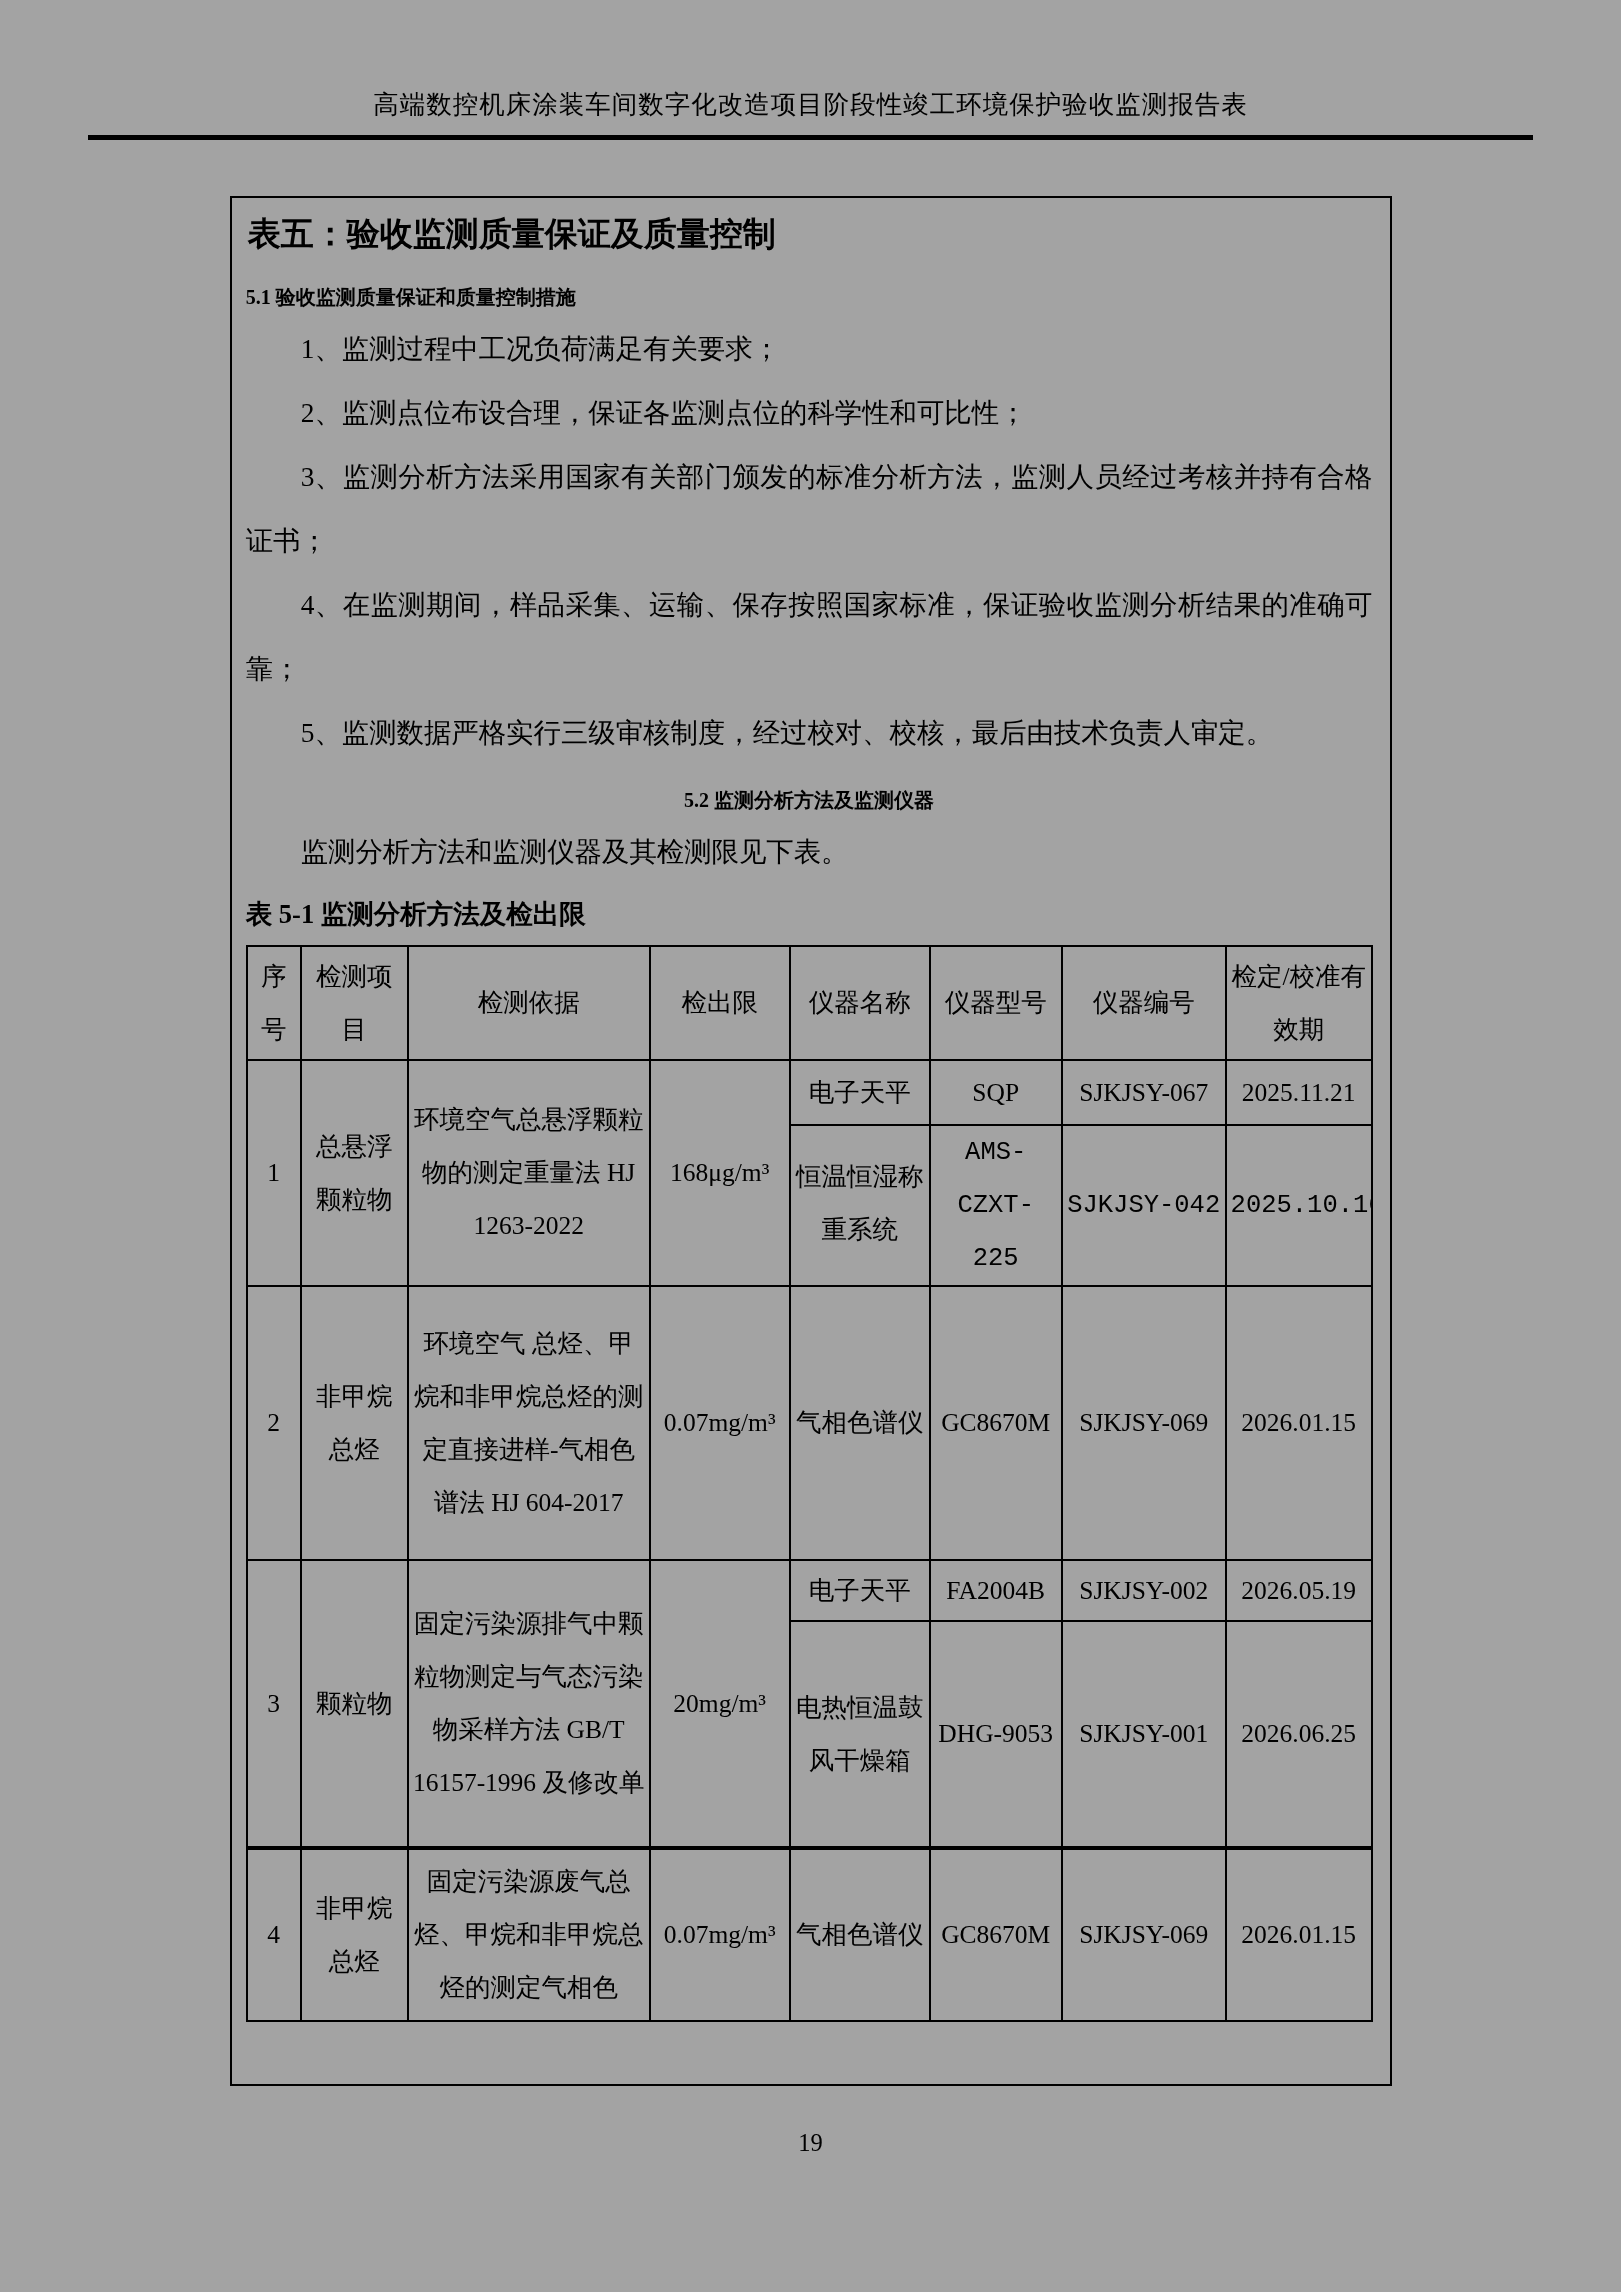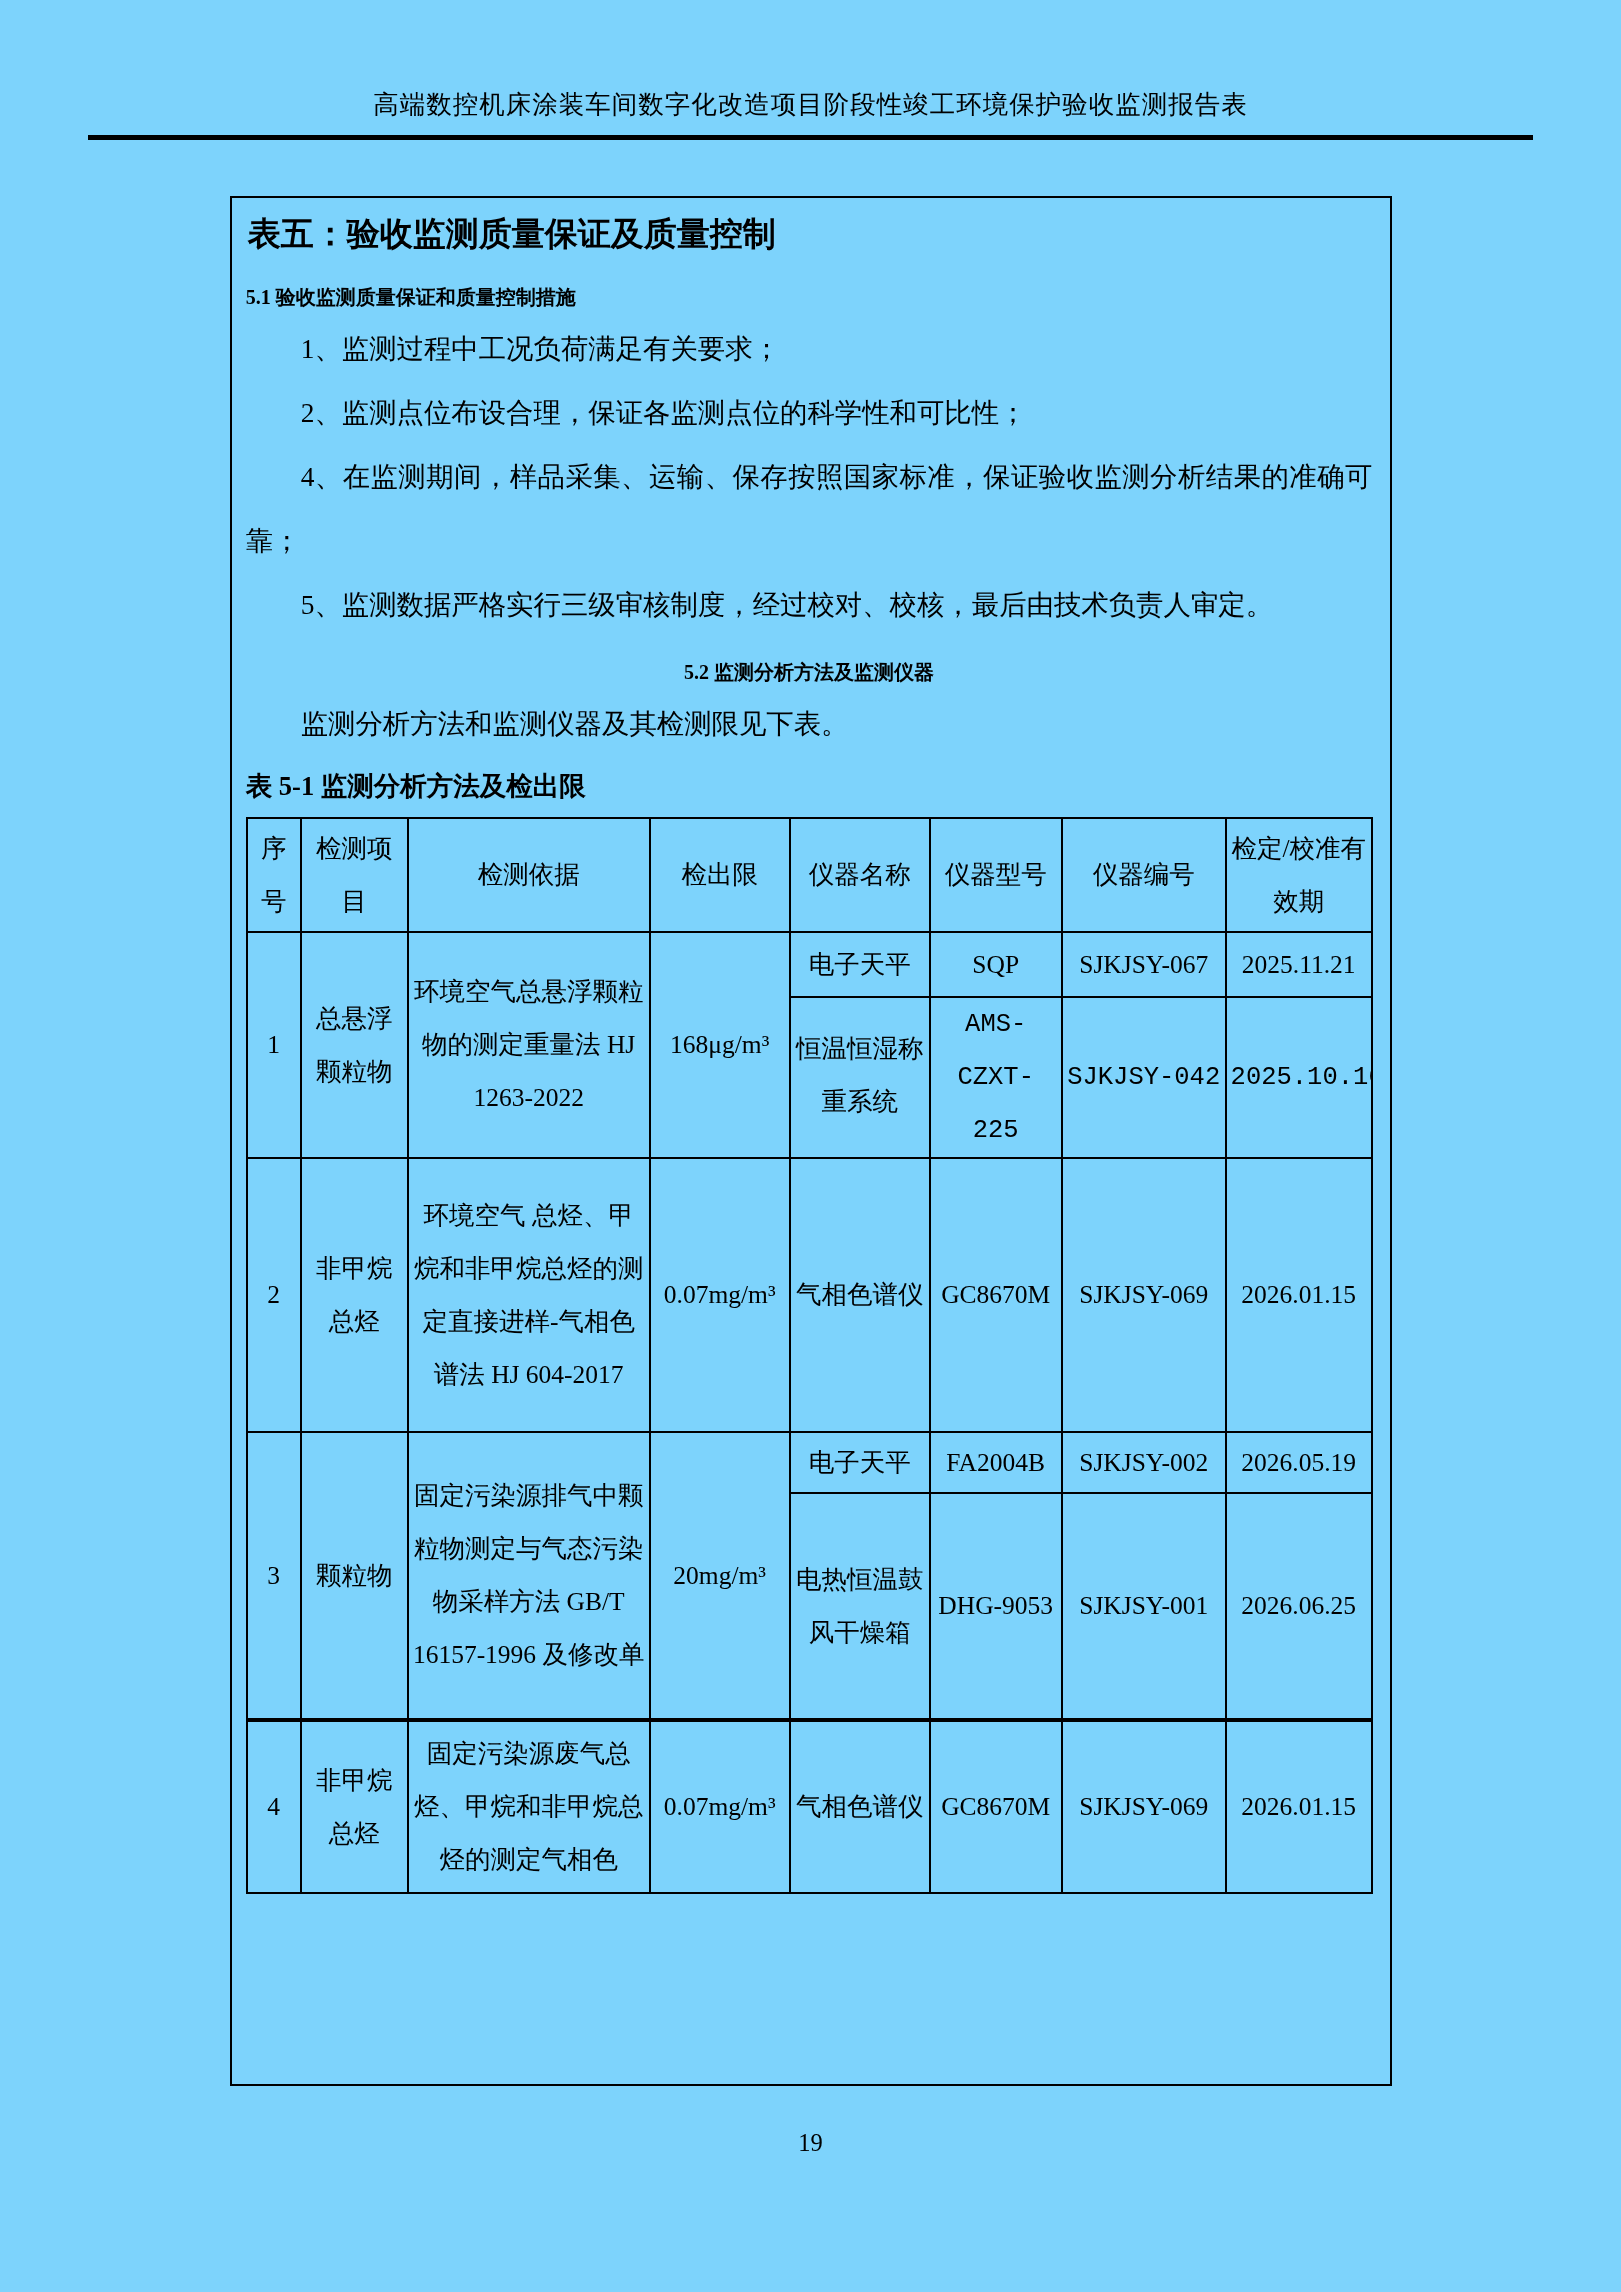--- a/index.html
+++ b/index.html
@@ -1,19 +1,19 @@
 <!DOCTYPE html>
 <html lang="zh"><head>
 <meta charset="utf-8">
 <style>
   html,body { margin:0; padding:0; background:#ffffff; }
   .page {
     position:relative;
     width:1621px; height:2293px;
-    background:#7dd3fc;
+    background:#a3a3a3;
     color:#000;
     font-family:"Liberation Serif","DejaVu Serif",serif;
     overflow:hidden;
   }
   .doc-header {
     position:absolute; top:90px; left:0; width:100%;
     text-align:center; font-size:25.5px; line-height:29px;
     letter-spacing:1px;
   }
   .header-rule {
@@ -82,20 +82,21 @@
   <div class="header-rule"></div>
 
   <div class="content-box">
 
     <div class="section-title">表五：验收监测质量保证及质量控制</div>
 
     <div class="sub-heading">5.1 验收监测质量保证和质量控制措施</div>
 
     <p class="para">1、监测过程中工况负荷满足有关要求；</p>
     <p class="para">2、监测点位布设合理，保证各监测点位的科学性和可比性；</p>
+    <p class="para">3、监测分析方法采用国家有关部门颁发的标准分析方法，监测人员经过考核并持有合格证书；</p>
     <p class="para">4、在监测期间，样品采集、运输、保存按照国家标准，保证验收监测分析结果的准确可靠；</p>
     <p class="para">5、监测数据严格实行三级审核制度，经过校对、校核，最后由技术负责人审定。</p>
 
     <div class="sub-heading second">5.2 监测分析方法及监测仪器</div>
 
     <p class="para">监测分析方法和监测仪器及其检测限见下表。</p>
 
     <div class="table-caption">表 5-1  监测分析方法及检出限</div>
 
     <table class="methods">

